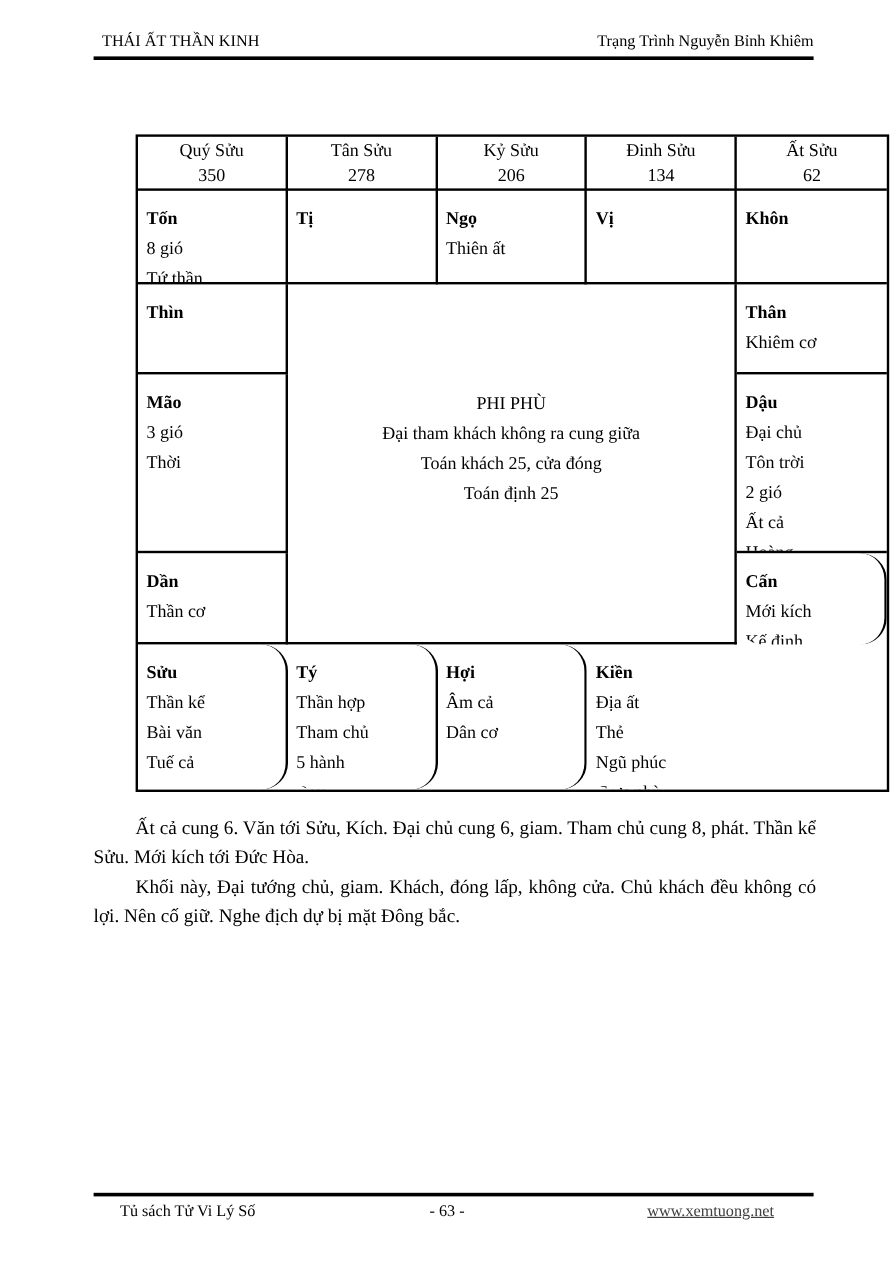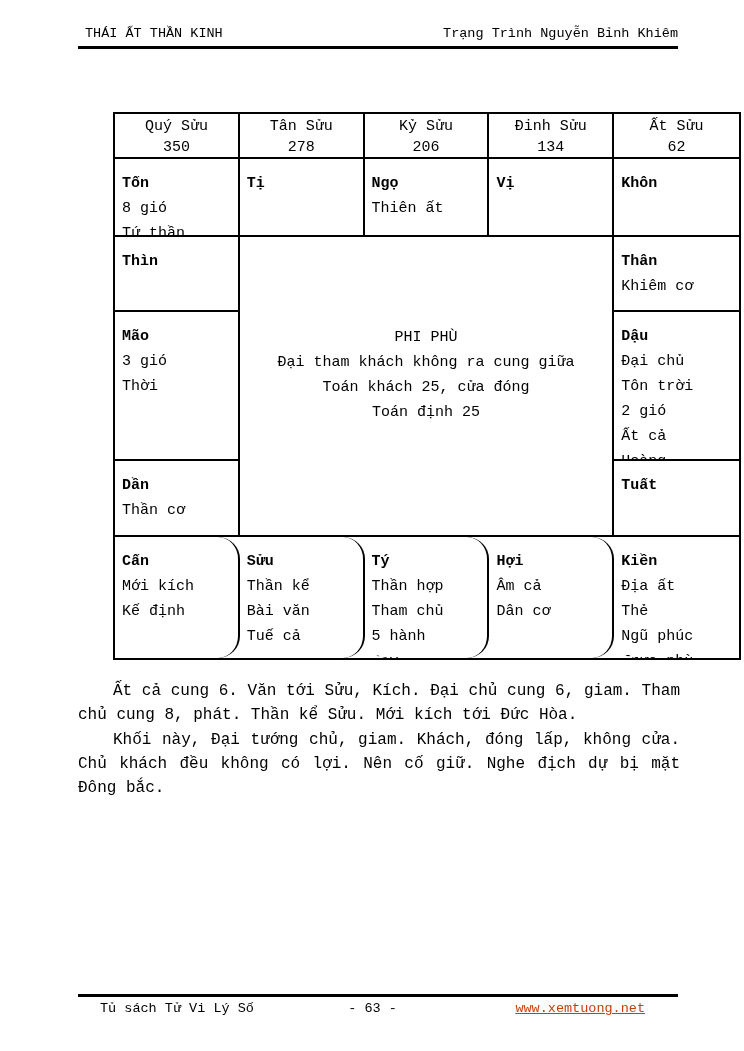--- a/index.html
+++ b/index.html
@@ -1,19 +1,19 @@
 <!DOCTYPE html>
 <html><head>
 <meta charset="utf-8">
 <style>
   * { box-sizing: border-box; }
   html,body { margin:0; padding:0; background:#fff; }
   .page {
     position:relative; width:744px; height:1051px; background:#ffffff;
-    font-family:Liberation Mono, monospace; color:#000;
+    font-family:Liberation Serif, serif; color:#000;
     overflow:hidden;
   }
 
   
   .header {
     position:absolute; left:78px; top:26px; width:600px;
     display:flex; justify-content:space-between; align-items:flex-end;
     font-size:13.5px; border-bottom:3px solid #000; padding-bottom:5px;
   }
   .header .hl { padding-left:7px; }
@@ -48,21 +48,21 @@
 
   
   .footer {
     position:absolute; left:78px; top:994px; width:600px;
     border-top:3px solid #000; padding-top:4px;
     display:flex; font-size:13.5px;
   }
   .footer .f1 { flex:1; padding-left:2px;margin-left:20px; }
   .footer .f2 { flex:1; text-align:center; }
   .footer .f3 { flex:1; text-align:right; padding-right:33px; }
-  .footer a { color:#c2410c; text-decoration:underline; cursor:pointer; }
+  .footer a { color:#404040; text-decoration:underline; cursor:pointer; }
 </style>
 </head>
 <body>
 
 <div class="page">
 
   <div class="header">
     <span class="hl">THÁI ẤT THẦN KINH</span>
     <span>Trạng Trình Nguyễn Bỉnh Khiêm</span>
   </div>
@@ -136,23 +136,20 @@
       <div>Tôn trời</div>
       <div>2 gió</div>
       <div>Ất cả</div>
       <div>Hoàng</div>
     </div>
 
     <div class="cell">
       <div class="lbl">Dần</div>
       <div>Thần cơ</div>
     </div>
-    <div class="cell nbr">
-      <div class="lbl">Tuất</div>
-    </div>
 
     <div class="cell nbb">
       <div class="lbl">Cấn</div>
       <div>Mới kích</div>
       <div>Kế định</div>
     </div>
     <div class="cell nbb">
       <div class="lbl">Sửu</div>
       <div>Thần kể</div>
       <div>Bài văn</div>

